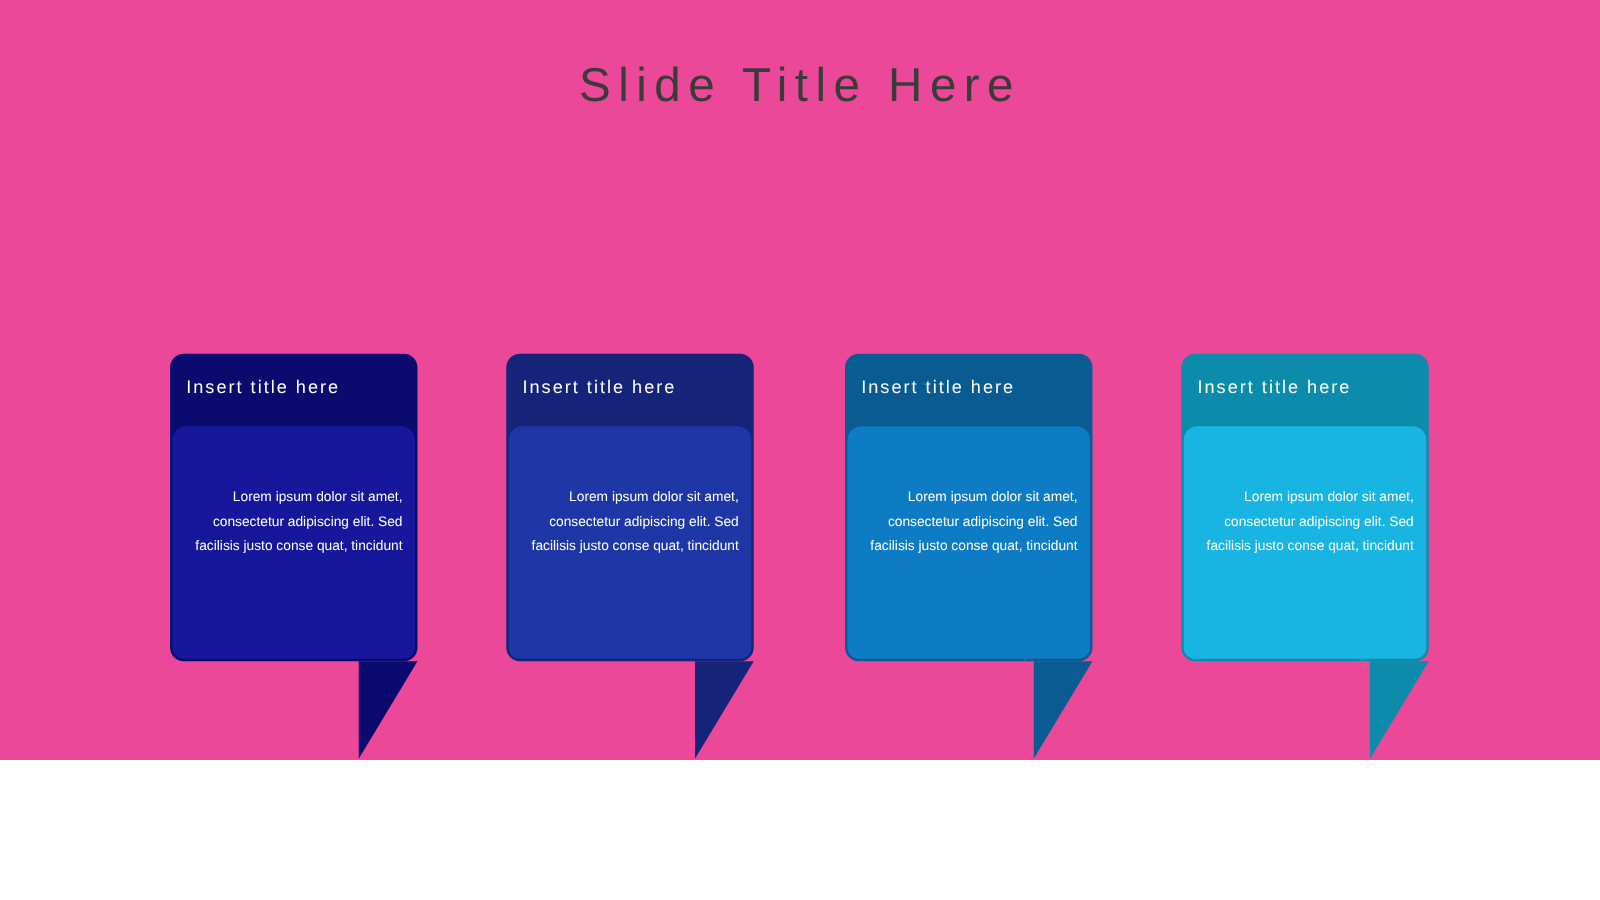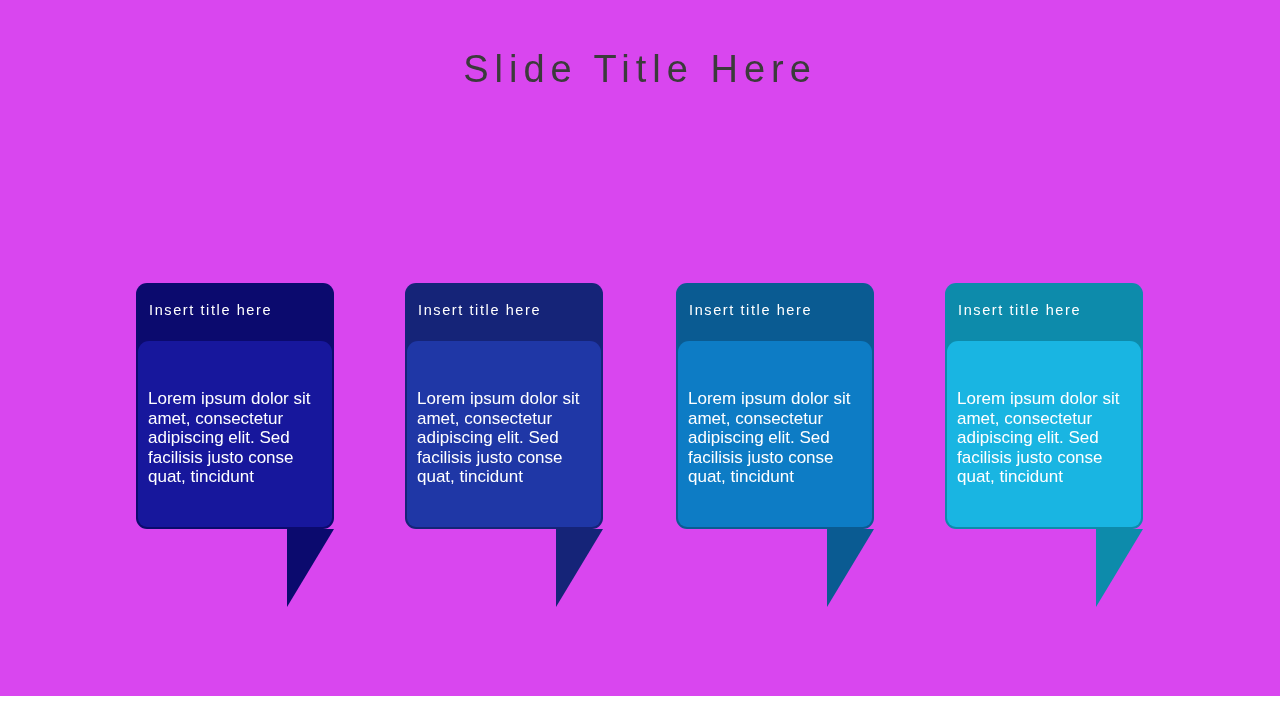--- a/index.html
+++ b/index.html
@@ -11,22 +11,22 @@
     height: 720px;
     background: #ffffff;
     font-family: "Liberation Sans", sans-serif;
     overflow: hidden;
     position: relative;
   }
   #slide {
     position: absolute;
     left: 0; top: 0;
     width: 1280px;
-    height: 696px;
-    background: #d946ef;
+    height: 608px;
+    background: #ec4899;
   }
   #slide-title {
     position: absolute;
     left: 0;
     top: 48px;
     width: 1280px;
     text-align: center;
     font-size: 38px;
     font-weight: 400;
     letter-spacing: 6px;
@@ -91,24 +91,24 @@
     font-weight: 400;
     letter-spacing: 1.6px;
     color: #ffffff;
     white-space: nowrap;
   }
   .card-text {
     position: absolute;
     left: 12px;
     top: 106px;
     width: 174px;
-    font-size: 17px;
+    font-size: 11px;
     line-height: 19.5px;
     color: #ffffff;
-    text-align: left;
+    text-align: right;
   }
 </style>
 </head>
 <body>
 
 <div id="slide">
 
   <div id="slide-title">Slide Title Here</div>
 
   <div id="cards">

